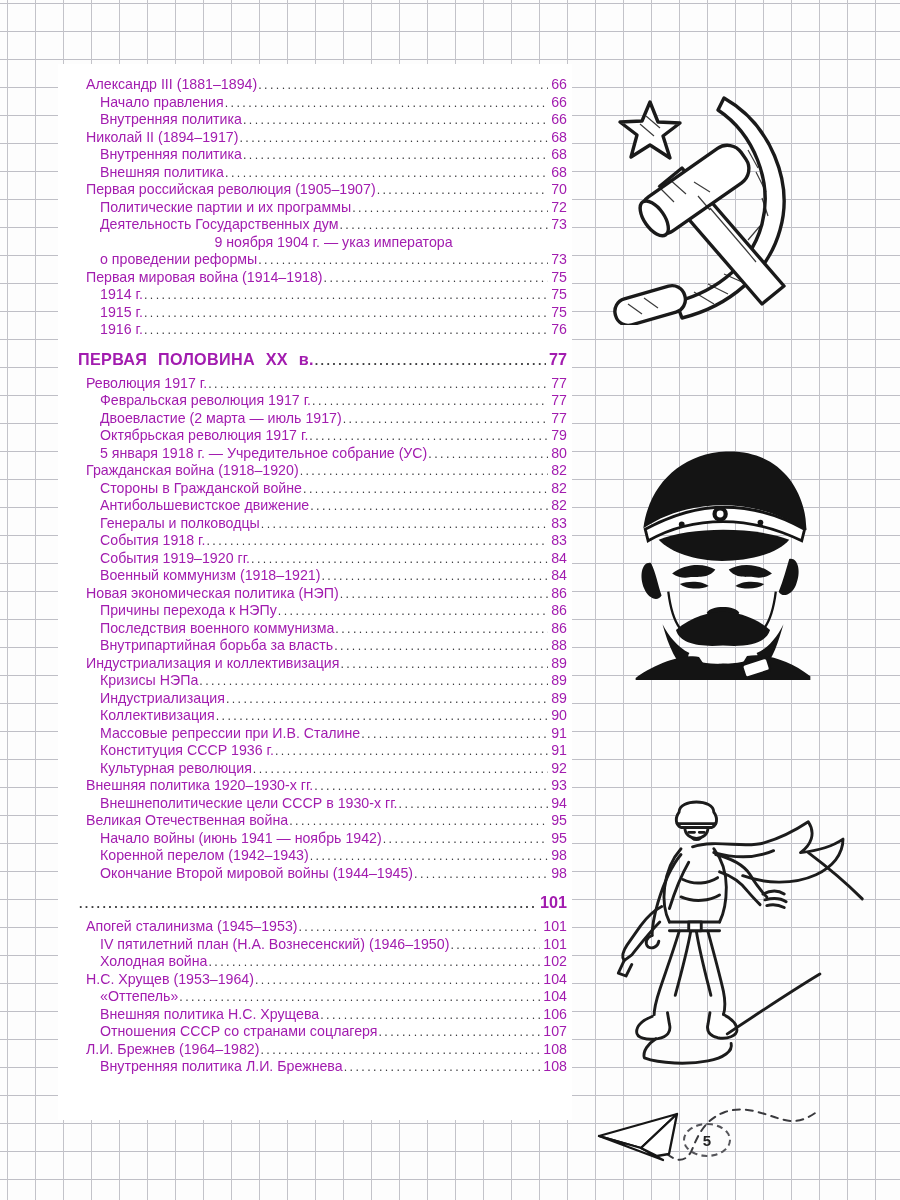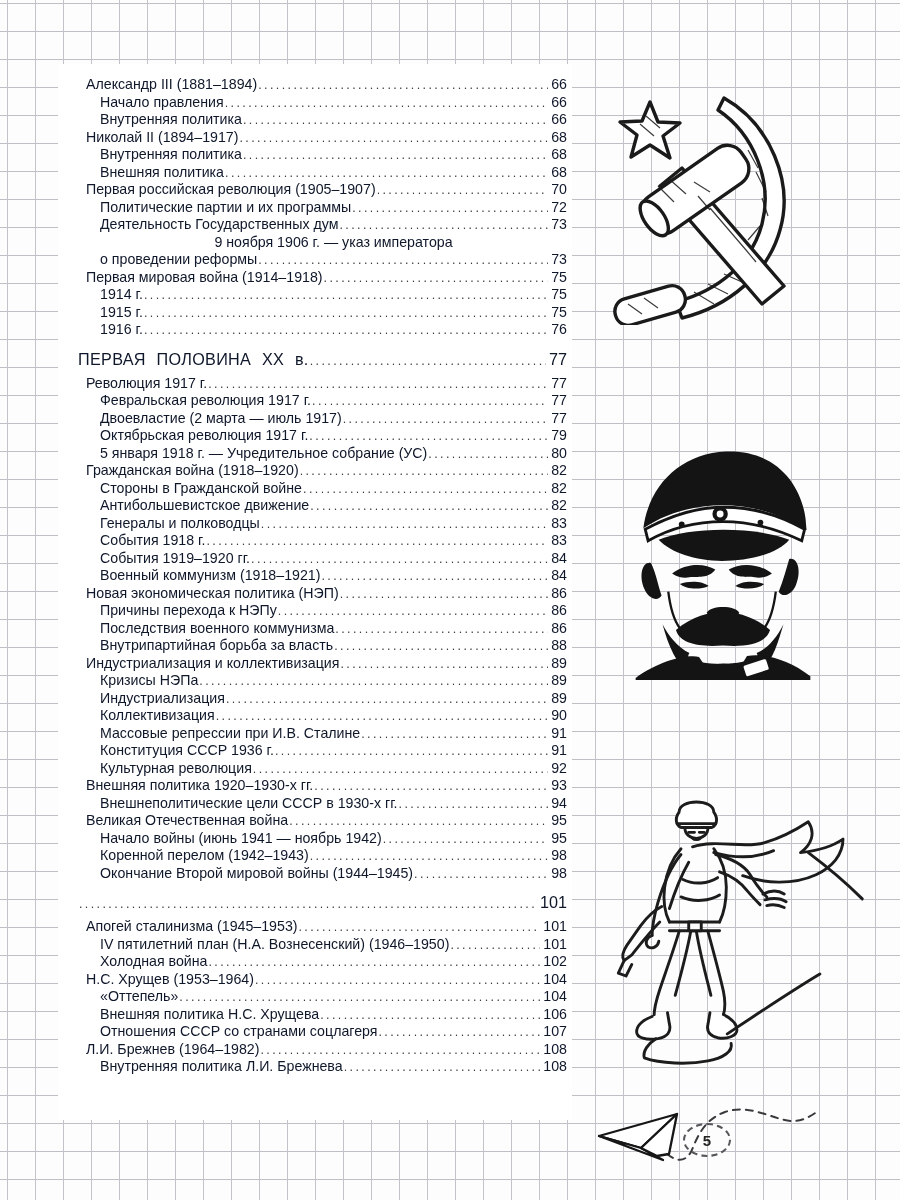--- a/index.html
+++ b/index.html
@@ -7,30 +7,30 @@
        font-family:"Liberation Sans", sans-serif;background:#fdfdfd;}
   .page{position:absolute;inset:0;
     background-color:#fdfdfd;
     background-image:
       linear-gradient(to right,#c3c3c9 1px,transparent 1px),
       linear-gradient(to bottom,#bfbfc6 1px,transparent 1px);
     background-size:28px 28px;
     background-position:7px 3px;}
   .panel{position:absolute;left:58px;top:64px;width:514px;height:1056px;
          background:#ffffff;padding:12px 5px 0 0;box-sizing:border-box;}
-  .toc{color:#0f172a;font-size:14.2px;}
+  .toc{color:#a21caf;font-size:14.2px;}
   .toc-row{display:flex;align-items:baseline;line-height:17.5px;height:17.5px;}
   .toc-row.lvl1{padding-left:28px;}
   .toc-row.lvl2{padding-left:42px;justify-content:center;}
   .toc-row .label{white-space:nowrap;}
   .toc-row .dots{flex:1;overflow:hidden;white-space:nowrap;color:#3c3c3e;
                  letter-spacing:2.4px;font-size:12.5px;margin:0 1px;}
   .toc-row .dots::after{content:"..................................................................................................................................";}
   .toc-row .pg{white-space:nowrap;margin-left:2px;}
-  .toc-row.heading{padding-left:20px;font-weight:normal;font-size:16.2px;
+  .toc-row.heading{padding-left:20px;font-weight:bold;font-size:16.2px;
                    line-height:20px;height:20px;margin:10px 0 6px;}
   .toc-row.heading .label{word-spacing:6px;letter-spacing:.3px;}
   .art{position:absolute;}
   .badge{position:absolute;left:683px;top:1123px;width:44px;height:30px;
          border:2px dashed #55555a;border-radius:50%;display:flex;
          align-items:center;justify-content:center;font-size:15px;
          font-weight:bold;color:#222;background:transparent;}
 </style>
 </head>
 <body>
@@ -162,21 +162,21 @@
           <span class="label">Политические партии и их программы</span>
           <span class="dots"></span>
           <span class="pg">72</span>
         </div>
         <div class="toc-row lvl2">
           <span class="label">Деятельность Государственных дум</span>
           <span class="dots"></span>
           <span class="pg">73</span>
         </div>
         <div class="toc-row lvl2 nopage">
-          <span class="label">9 ноября 1906 г. — указ императора</span>
+          <span class="label">9 ноября 1904 г. — указ императора</span>
         </div>
         <div class="toc-row lvl2">
           <span class="label">о проведении реформы</span>
           <span class="dots"></span>
           <span class="pg">73</span>
         </div>
         <div class="toc-row lvl1">
           <span class="label">Первая мировая война (1914–1918)</span>
           <span class="dots"></span>
           <span class="pg">75</span>

